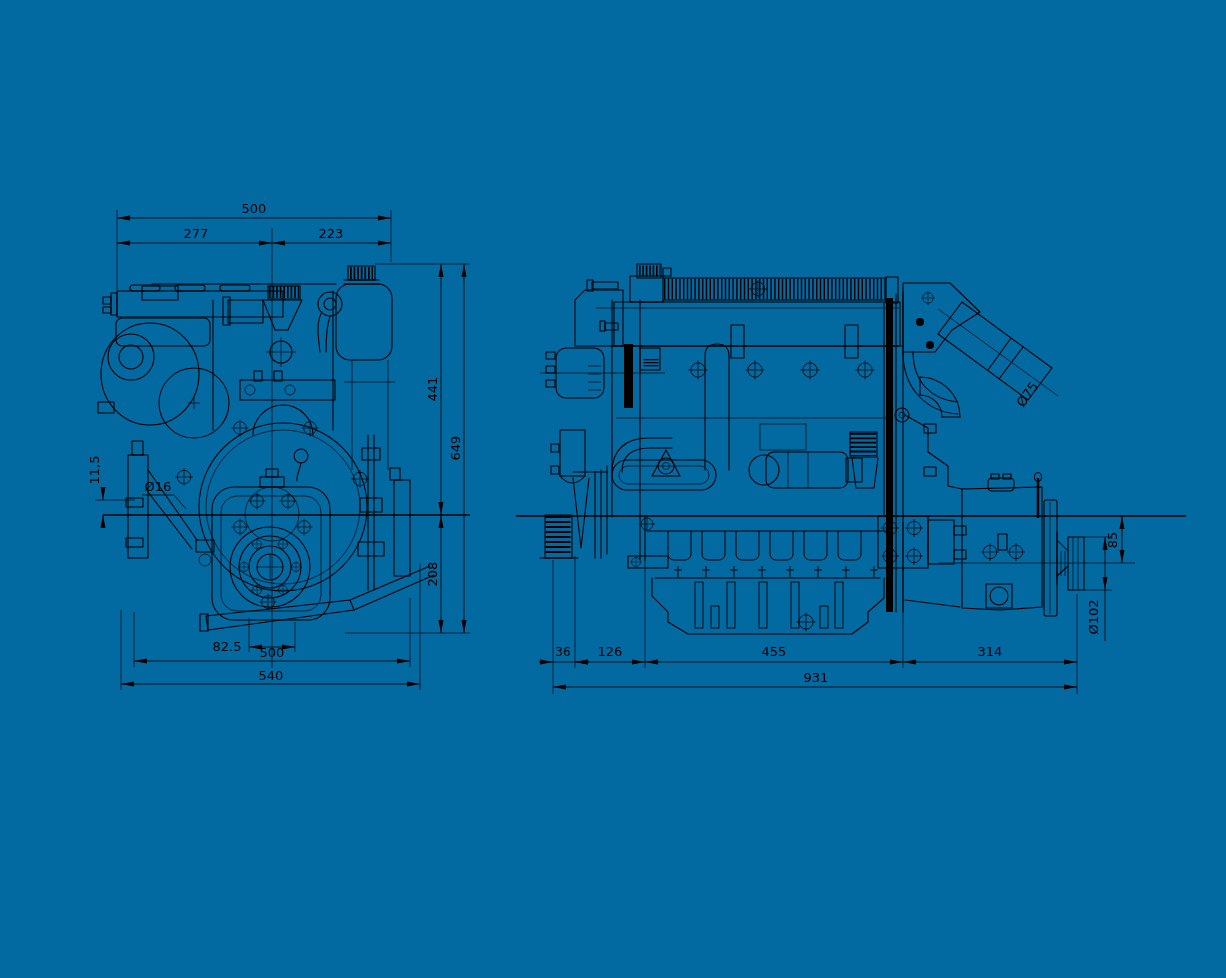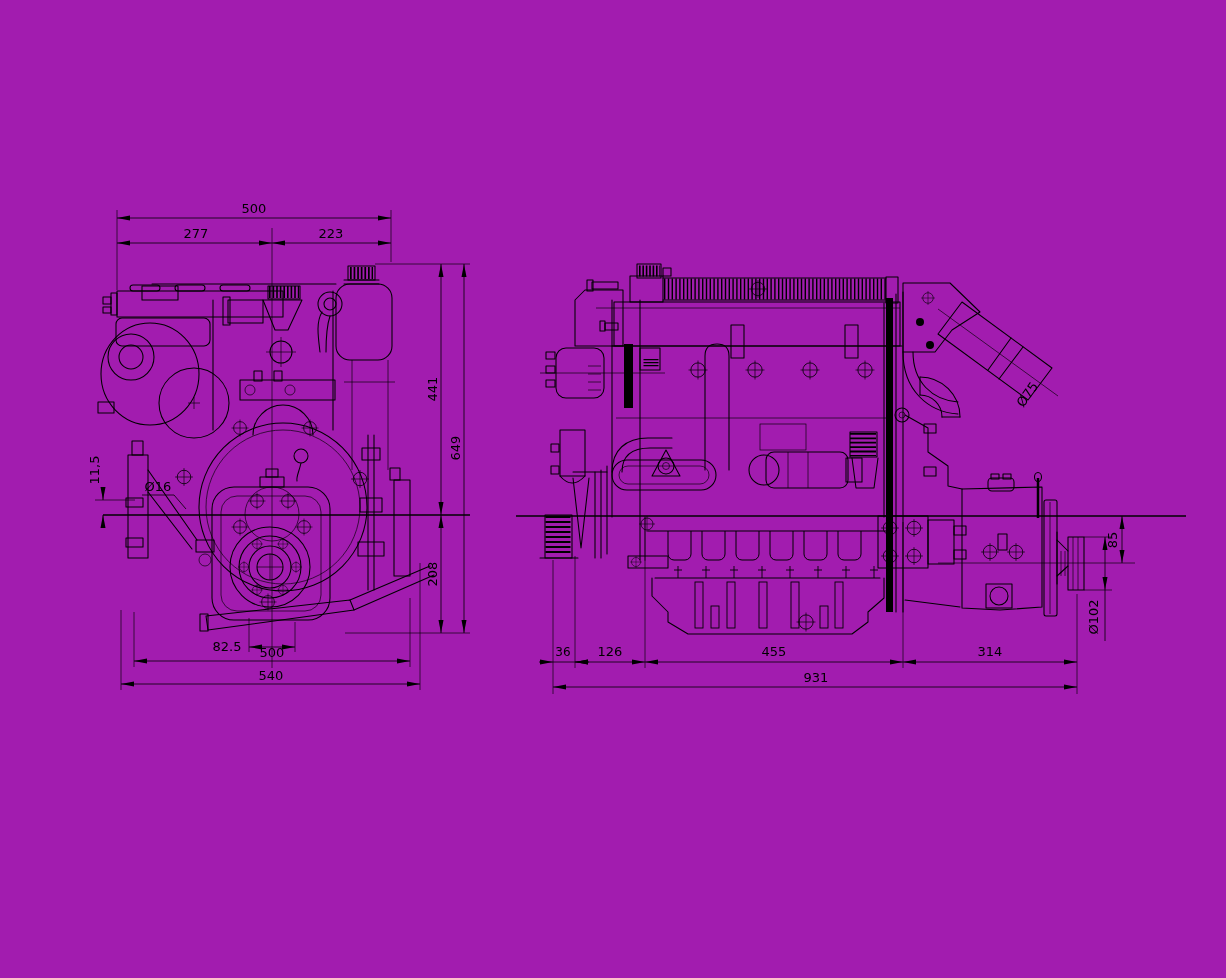--- a/index.html
+++ b/index.html
@@ -1,16 +1,16 @@
 <!DOCTYPE html>
 <html><head>
 <meta charset="utf-8">
 <style>
   html,body{margin:0;padding:0;background:#fff;}
-  .stage{position:relative;width:1226px;height:978px;background:#a21caf;overflow:hidden;
+  .stage{position:relative;width:1226px;height:978px;background:#0369a1;overflow:hidden;
          font-family:"DejaVu Sans",sans-serif;}
   svg{position:absolute;left:0;top:0;}
   .ol{fill:none;stroke:#000;stroke-width:1.05;stroke-linejoin:round;stroke-linecap:round;}
   .th{fill:none;stroke:#000;stroke-width:0.65;}
   .dm{fill:none;stroke:#000;stroke-width:0.8;}
   .bk{fill:#000;stroke:none;}
   text.d{font-family:"DejaVu Sans",sans-serif;font-size:13px;fill:#000;}
   text.s{font-family:"DejaVu Sans",sans-serif;font-size:12px;fill:#000;}
 </style>
 </head>

